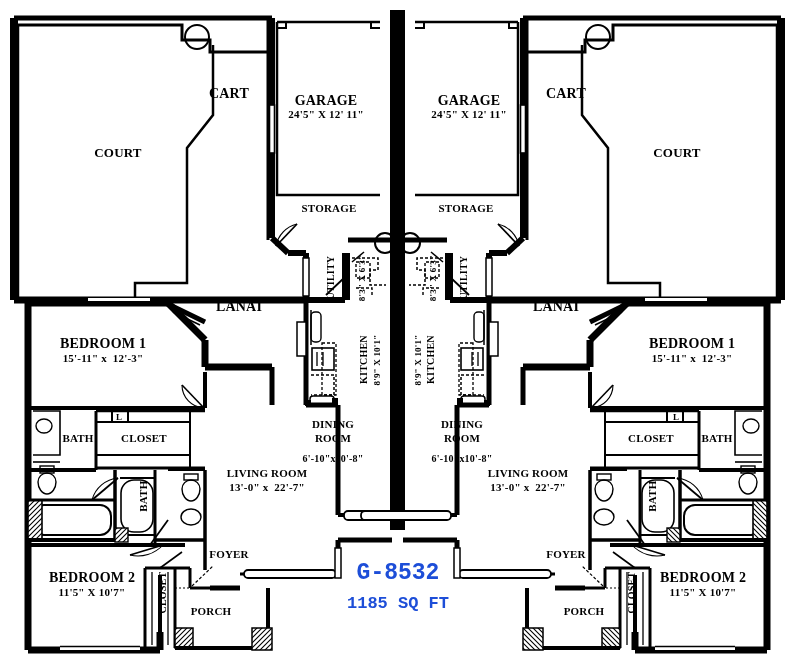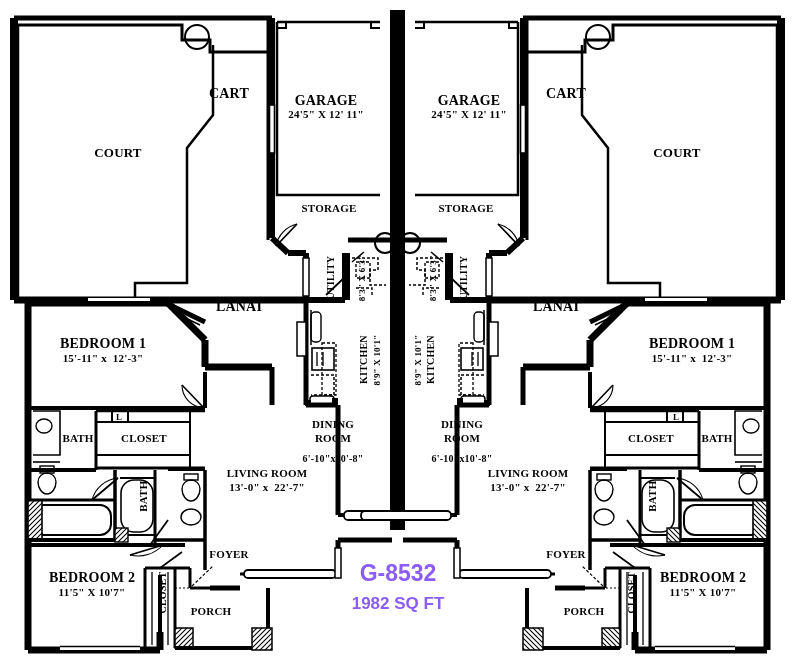--- a/index.html
+++ b/index.html
@@ -11,21 +11,21 @@
        white-space:pre;line-height:1.12;text-align:center;letter-spacing:.2px;}
   .vlbl{transform-origin:center center;}
   .rot90{transform:rotate(-90deg);}
   .t9{font-size:9px;}
   .t10{font-size:10px;}
   .t11{font-size:11px;}
   .t12{font-size:14px;}
   .t13{font-size:13px;}
   .t22{font-size:23px;}
   .t17{font-size:17px;}
-  .title-blk{position:absolute;text-align:center;color:#8b5cf6;font-family:Liberation Sans, sans-serif;font-weight:bold;}
+  .title-blk{position:absolute;text-align:center;color:#1d4ed8;font-family:Liberation Mono, monospace;font-weight:bold;}
 </style>
 </head>
 <body>
 
 <div id="plan-root">
 
   <svg class="plan" viewBox="0 0 795 662">
     <defs>
       <g id="toilet">
         <path d="M0,0 c0,-4 3,-7 7,-7 c4,0 7,3 7,7 c0,5 -3,10 -7,10 c-4,0 -7,-5 -7,-10 z" fill="none" stroke="#000" stroke-width="1.2"></path>
@@ -438,15 +438,15 @@
   <div class="lbl t11 vlbl rot90" style="left:629px;top:490px;width:46px;">BATH</div>
 
   <div class="lbl t12" style="left:651px;top:570px;width:104px;">BEDROOM 2</div>
   <div class="lbl t11" style="left:651px;top:586px;width:104px;">11'5" X 10'7"</div>
 
   <div class="lbl t10 vlbl rot90" style="left:603px;top:587px;width:58px;">CLOSET</div>
   <div class="lbl t11" style="left:535px;top:548px;width:62px;">FOYER</div>
   <div class="lbl t11" style="left:551px;top:605px;width:66px;">PORCH</div>
 
   <div class="title-blk t22" style="left:338px;top:560px;width:120px;">G-8532</div>
-  <div class="title-blk t17" style="left:330px;top:594px;width:136px;">1982 SQ FT</div>
+  <div class="title-blk t17" style="left:330px;top:594px;width:136px;">1185 SQ FT</div>
 
 </div>
 
 </body></html>

